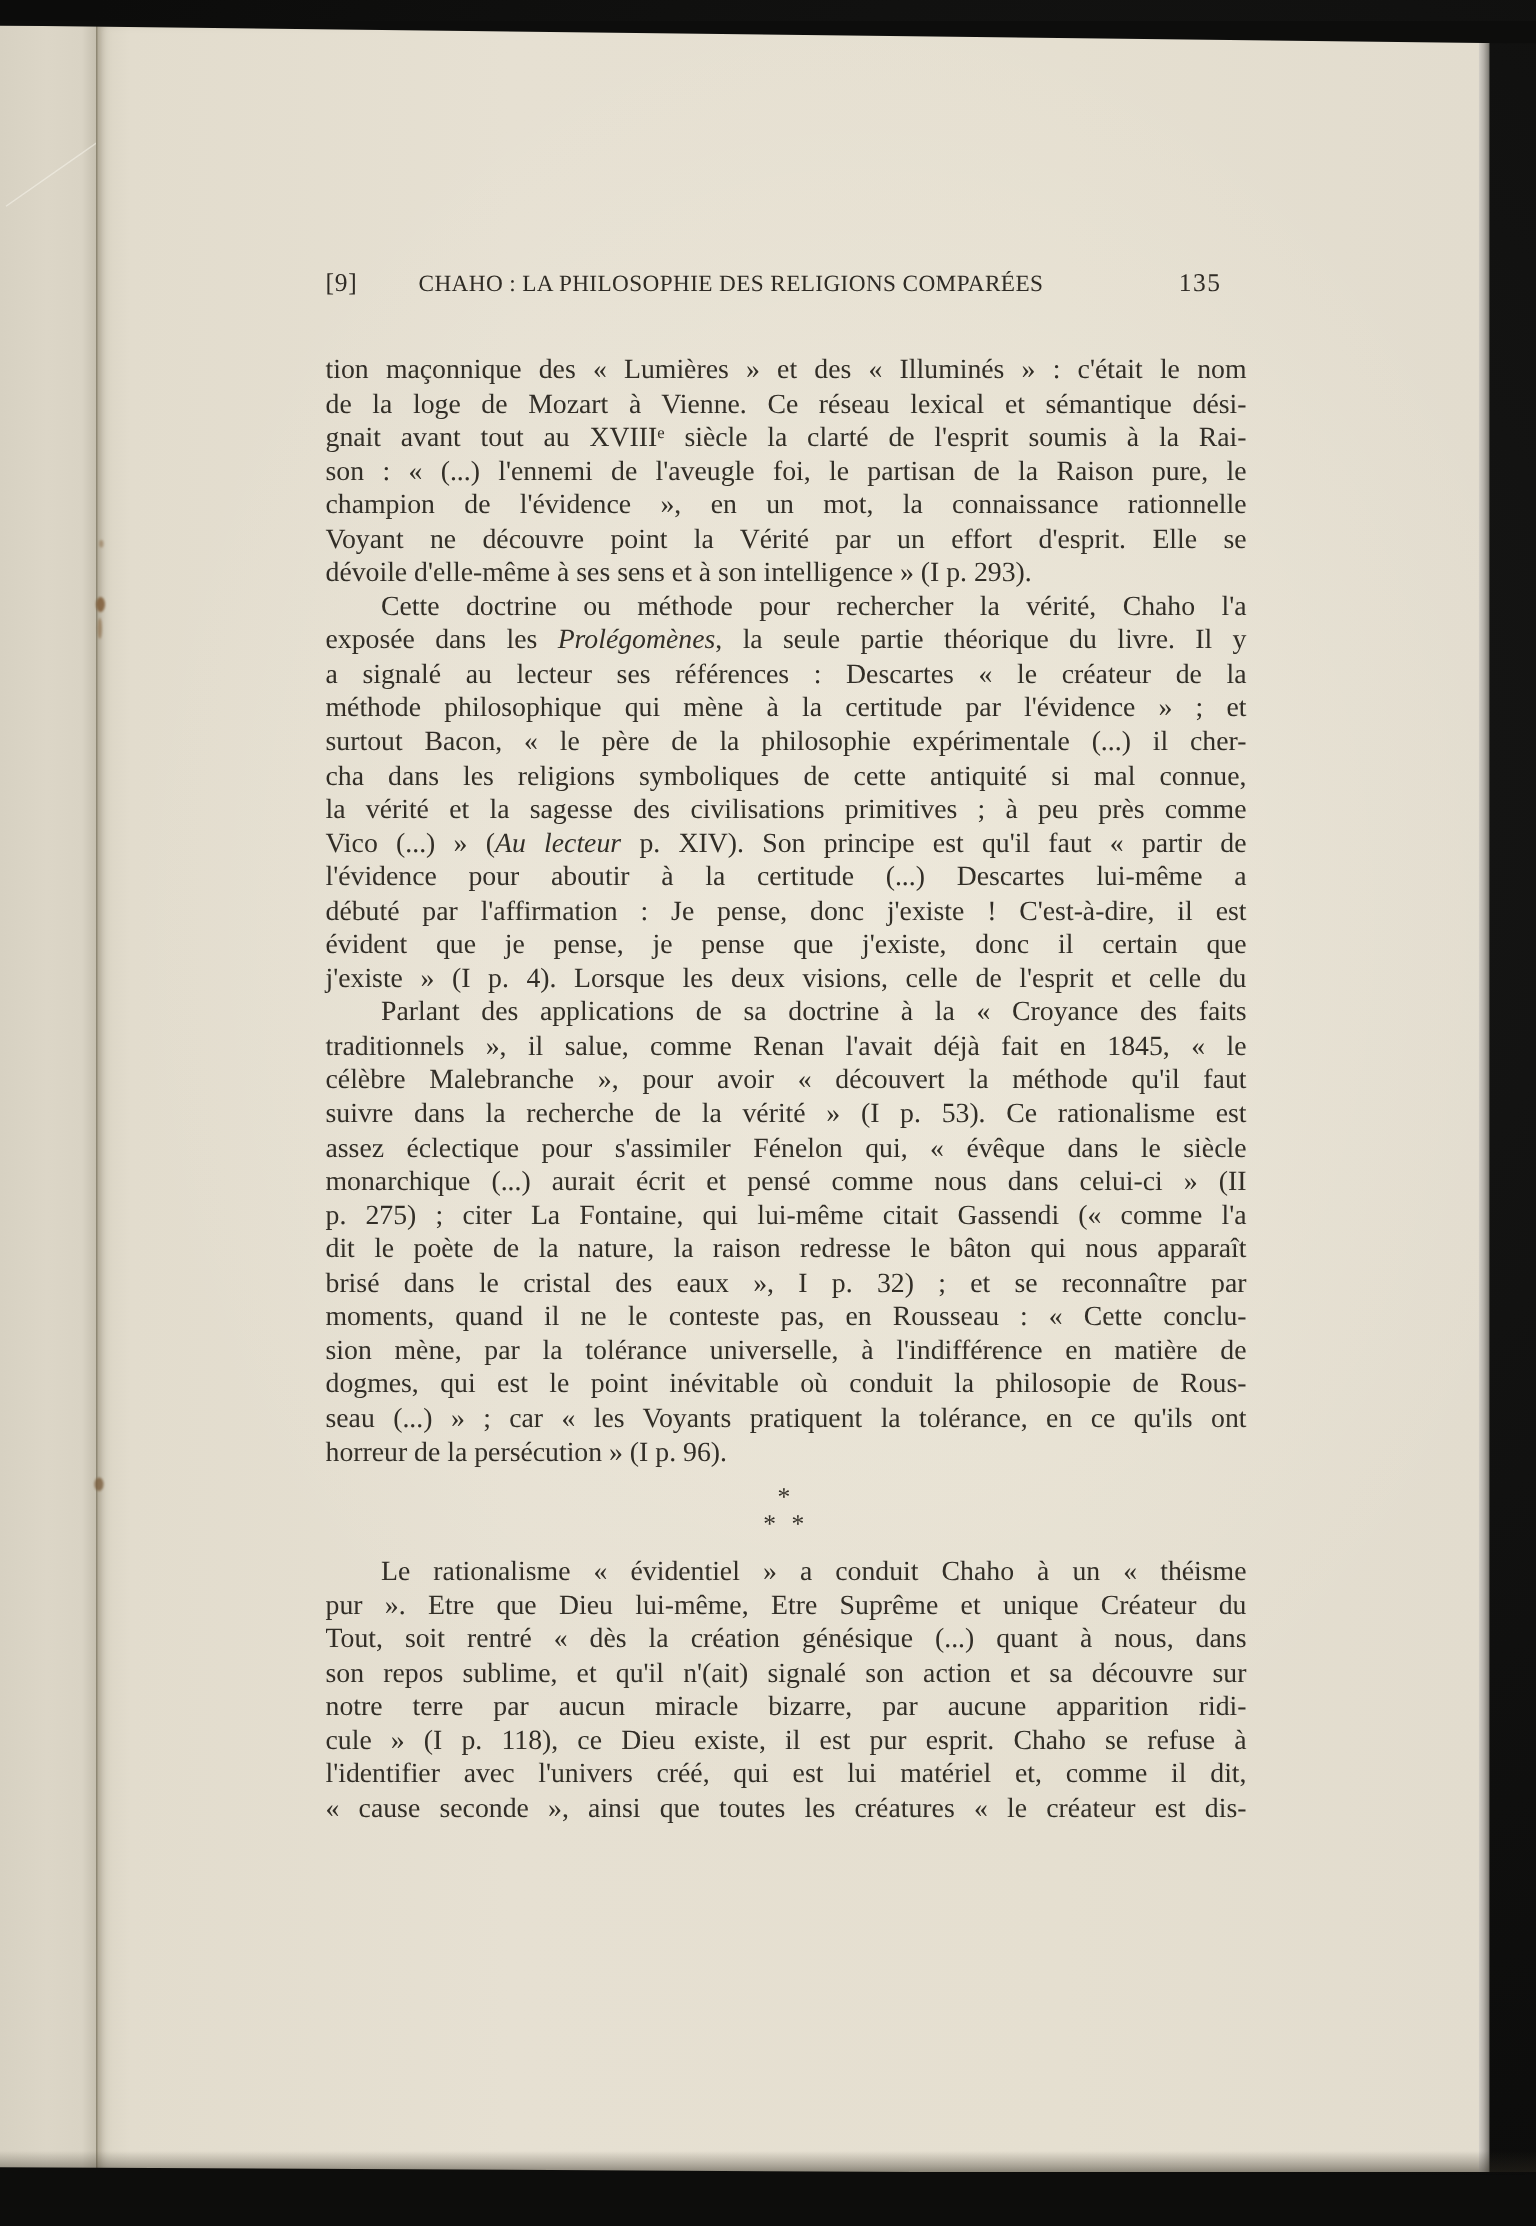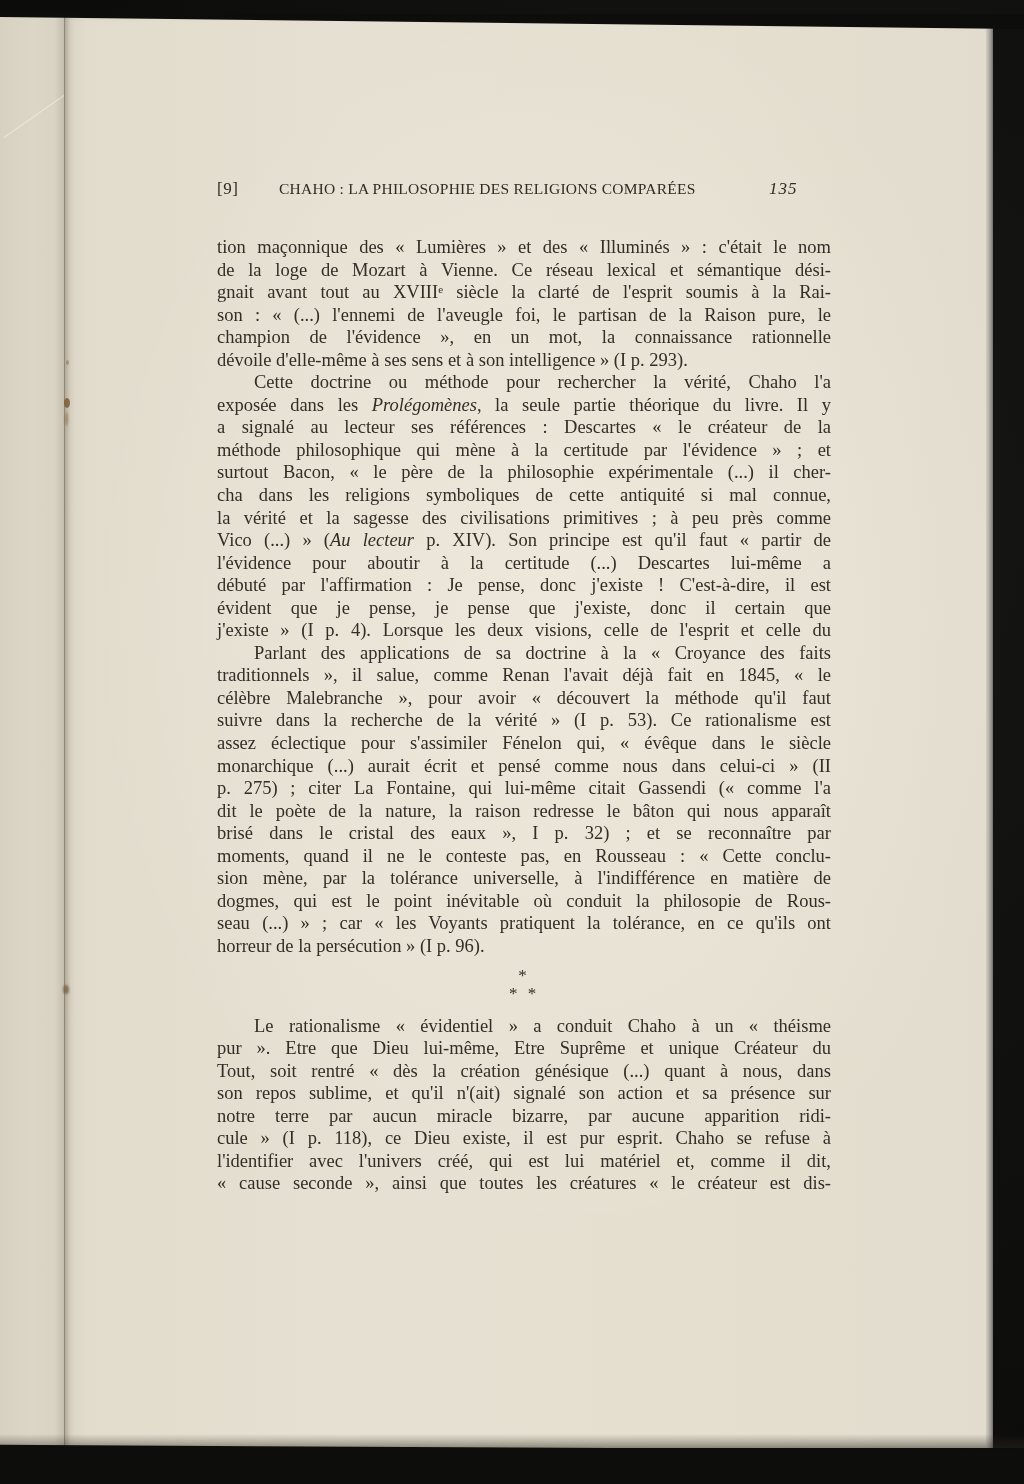--- a/index.html
+++ b/index.html
@@ -100,24 +100,23 @@
     letter-spacing: 0.5px;
   }
   .running-head .title {
     flex: 1 1 auto;
     font-size: 15.5px;
     letter-spacing: 0.25px;
     white-space: nowrap;
   }
   .running-head .folio {
     flex: 0 0 62px;
-    text-align: left;
+    text-align: center;
     font-size: 17px;
     letter-spacing: 1px;
-    font-style: italic;
   }
 
   .body-text {
     position: absolute;
     left: 153px; top: 220px;
     width: 614px;
     color: #322e27;
     font-size: 18.5px;
   }
   .line {
@@ -169,20 +168,21 @@
       <span class="title">CHAHO : LA PHILOSOPHIE DES RELIGIONS COMPARÉES</span>
       <span class="folio">135</span>
     </div>
 
     <div class="body-text">
         <div class="line">tion maçonnique des « Lumières » et des « Illuminés » : c'était le nom</div>
         <div class="line">de la loge de Mozart à Vienne. Ce réseau lexical et sémantique dési-</div>
         <div class="line">gnait avant tout au XVIII<sup>e</sup> siècle la clarté de l'esprit soumis à la Rai-</div>
         <div class="line">son : « (...) l'ennemi de l'aveugle foi, le partisan de la Raison pure, le</div>
         <div class="line">champion de l'évidence », en un mot, la connaissance rationnelle</div>
+        <div class="line">Voyant ne découvre point la Vérité par un effort d'esprit. Elle se</div>
         <div class="line last">dévoile d'elle-même à ses sens et à son intelligence » (I p. 293).</div>
         <div class="line indent">Cette doctrine ou méthode pour rechercher la vérité, Chaho l'a</div>
         <div class="line">exposée dans les <i>Prolégomènes</i>, la seule partie théorique du livre. Il y</div>
         <div class="line">a signalé au lecteur ses références : Descartes « le créateur de la</div>
         <div class="line">méthode philosophique qui mène à la certitude par l'évidence » ; et</div>
         <div class="line">surtout Bacon, « le père de la philosophie expérimentale (...) il cher-</div>
         <div class="line">cha dans les religions symboliques de cette antiquité si mal connue,</div>
         <div class="line">la vérité et la sagesse des civilisations primitives ; à peu près comme</div>
         <div class="line">Vico (...) » (<i>Au lecteur</i> p. XIV). Son principe est qu'il faut « partir de</div>
         <div class="line">l'évidence pour aboutir à la certitude (...) Descartes lui-même a</div>
@@ -203,21 +203,21 @@
         <div class="line">dogmes, qui est le point inévitable où conduit la philosopie de Rous-</div>
         <div class="line">seau (...) » ; car « les Voyants pratiquent la tolérance, en ce qu'ils ont</div>
         <div class="line last">horreur de la persécution » (I p. 96).</div>
         <div class="separator">
           <div class="ast-row r0">*</div>
           <div class="ast-row r1">* *</div>
         </div>
         <div class="line indent">Le rationalisme « évidentiel » a conduit Chaho à un « théisme</div>
         <div class="line">pur ». Etre que Dieu lui-même, Etre Suprême et unique Créateur du</div>
         <div class="line">Tout, soit rentré « dès la création génésique (...) quant à nous, dans</div>
-        <div class="line">son repos sublime, et qu'il n'(ait) signalé son action et sa présence sur</div>
+        <div class="line">son repos sublime, et qu'il n'(ait) signalé son action et sa découvre sur</div>
         <div class="line">notre terre par aucun miracle bizarre, par aucune apparition ridi-</div>
         <div class="line">cule » (I p. 118), ce Dieu existe, il est pur esprit. Chaho se refuse à</div>
         <div class="line">l'identifier avec l'univers créé, qui est lui matériel et, comme il dit,</div>
         <div class="line">« cause seconde », ainsi que toutes les créatures « le créateur est dis-</div>
       </div>
 
   </div>
 
   <div class="fore-edge"></div>
 

